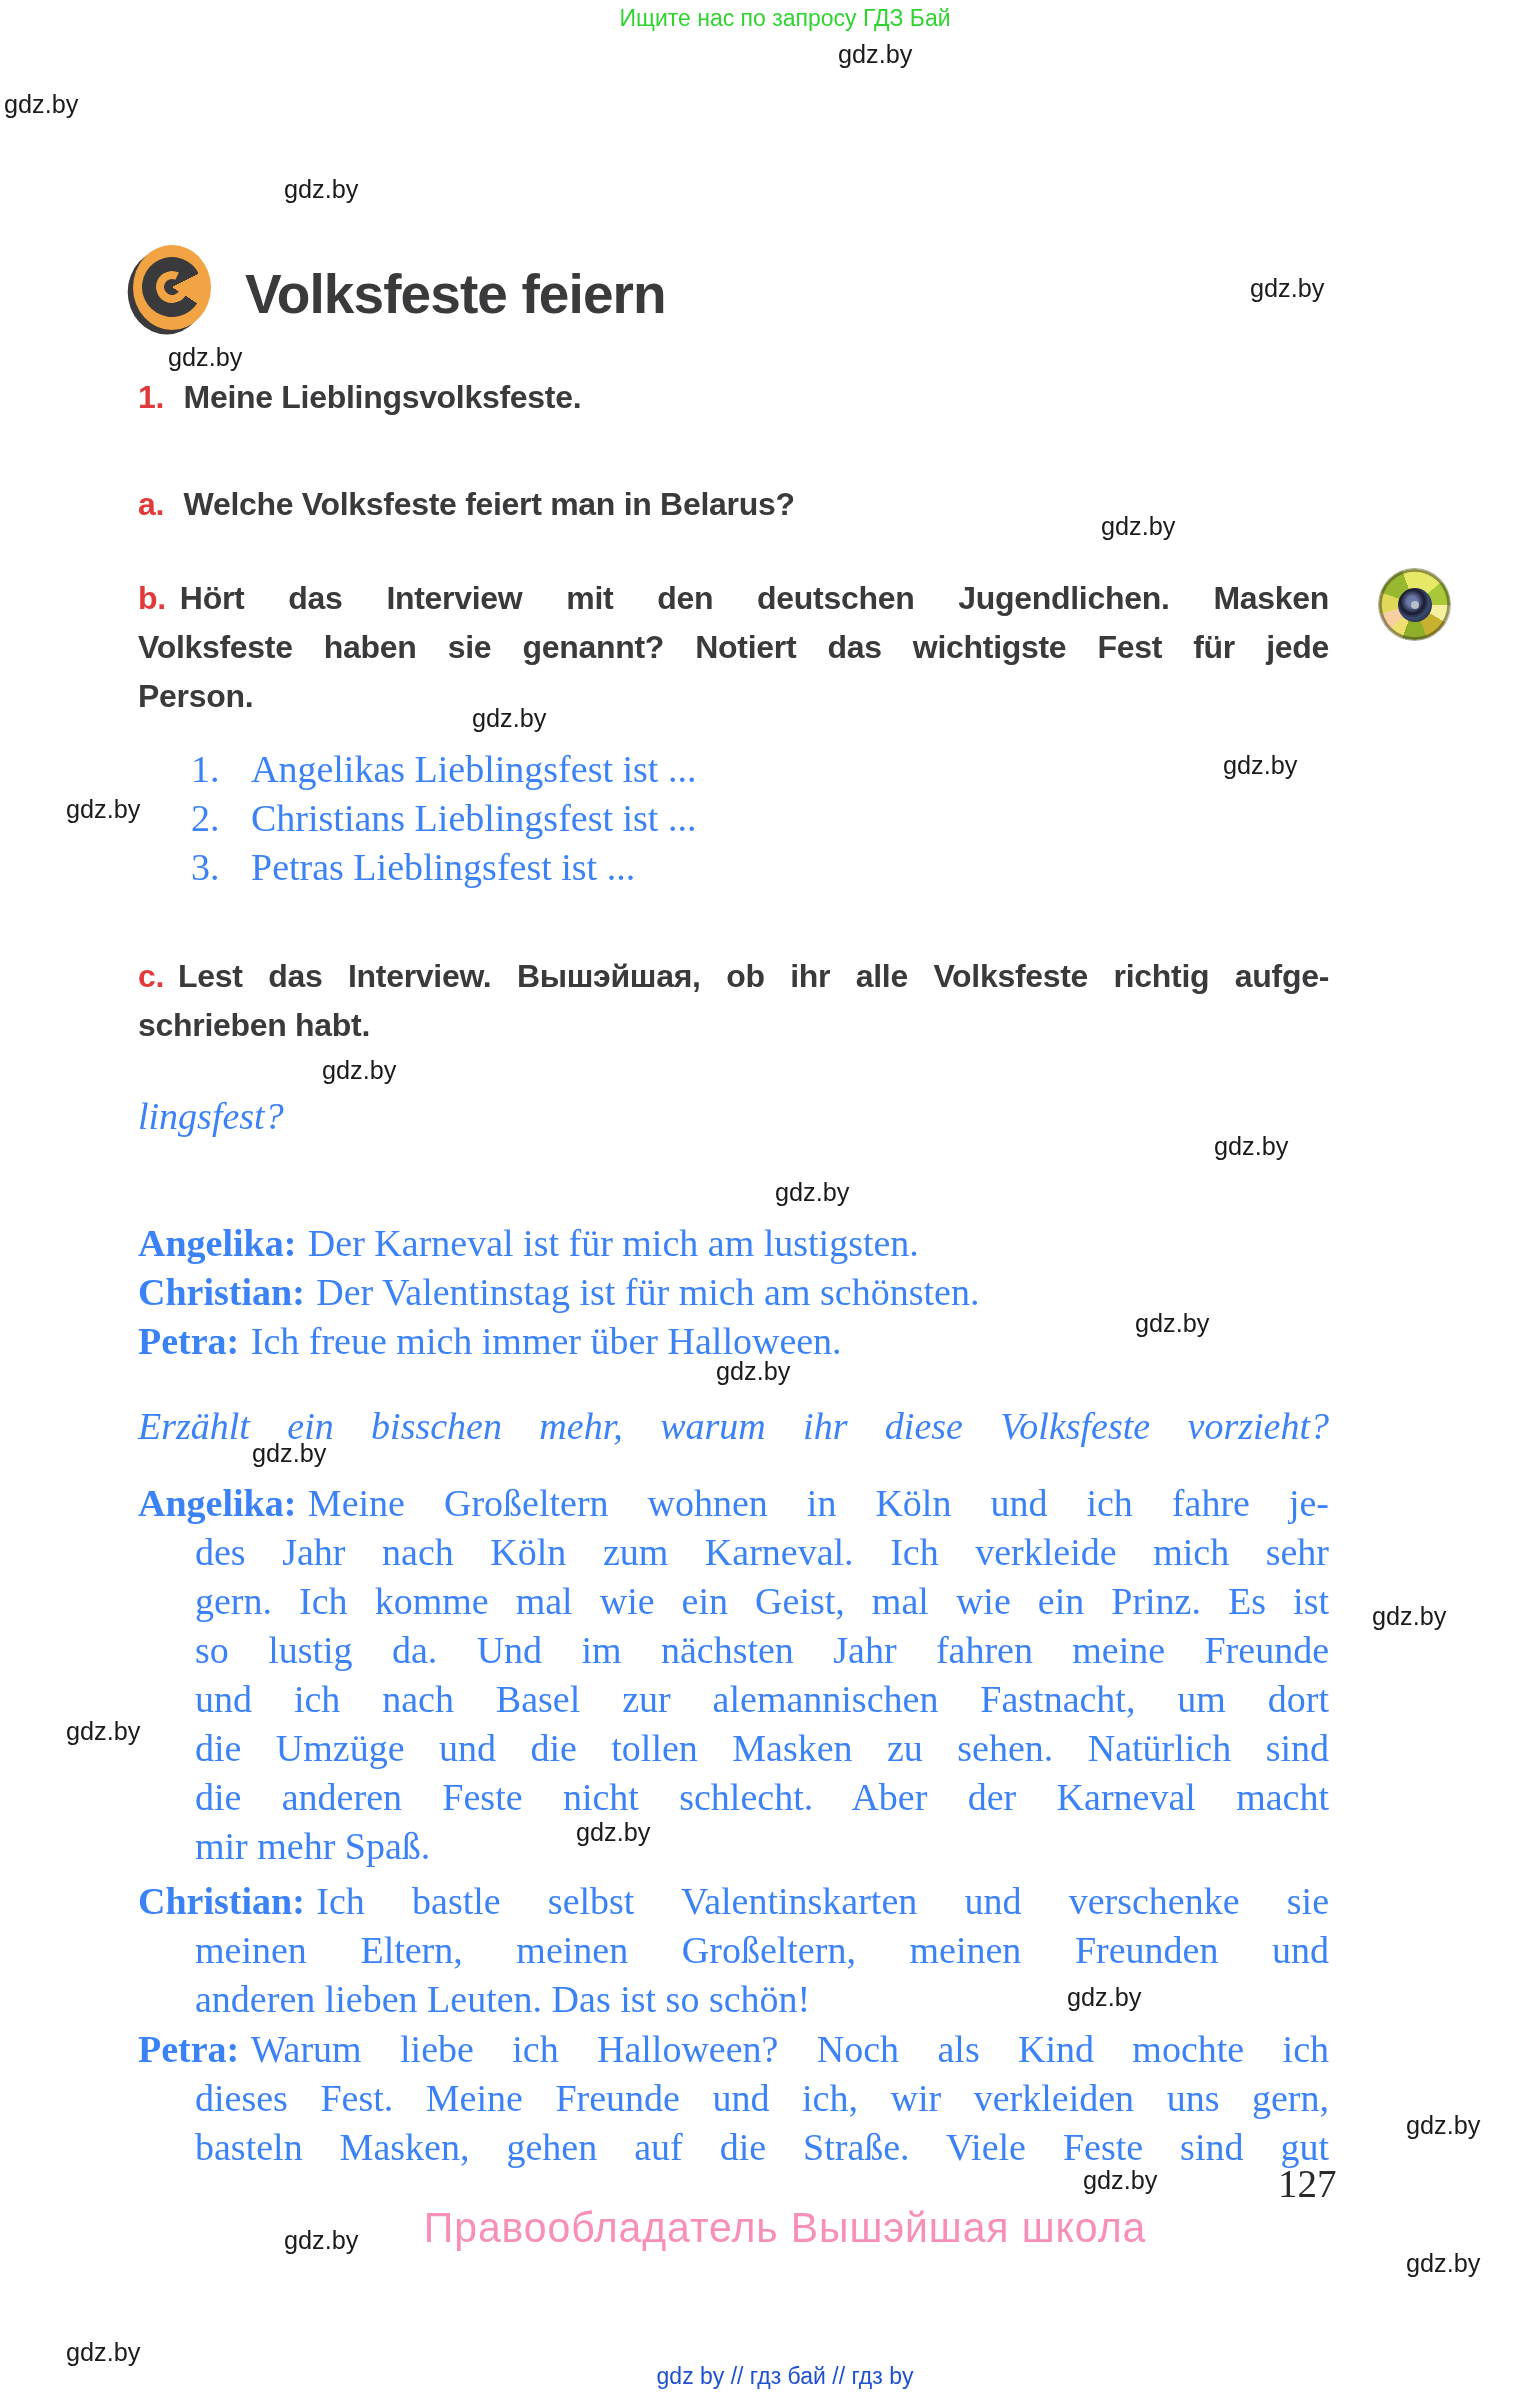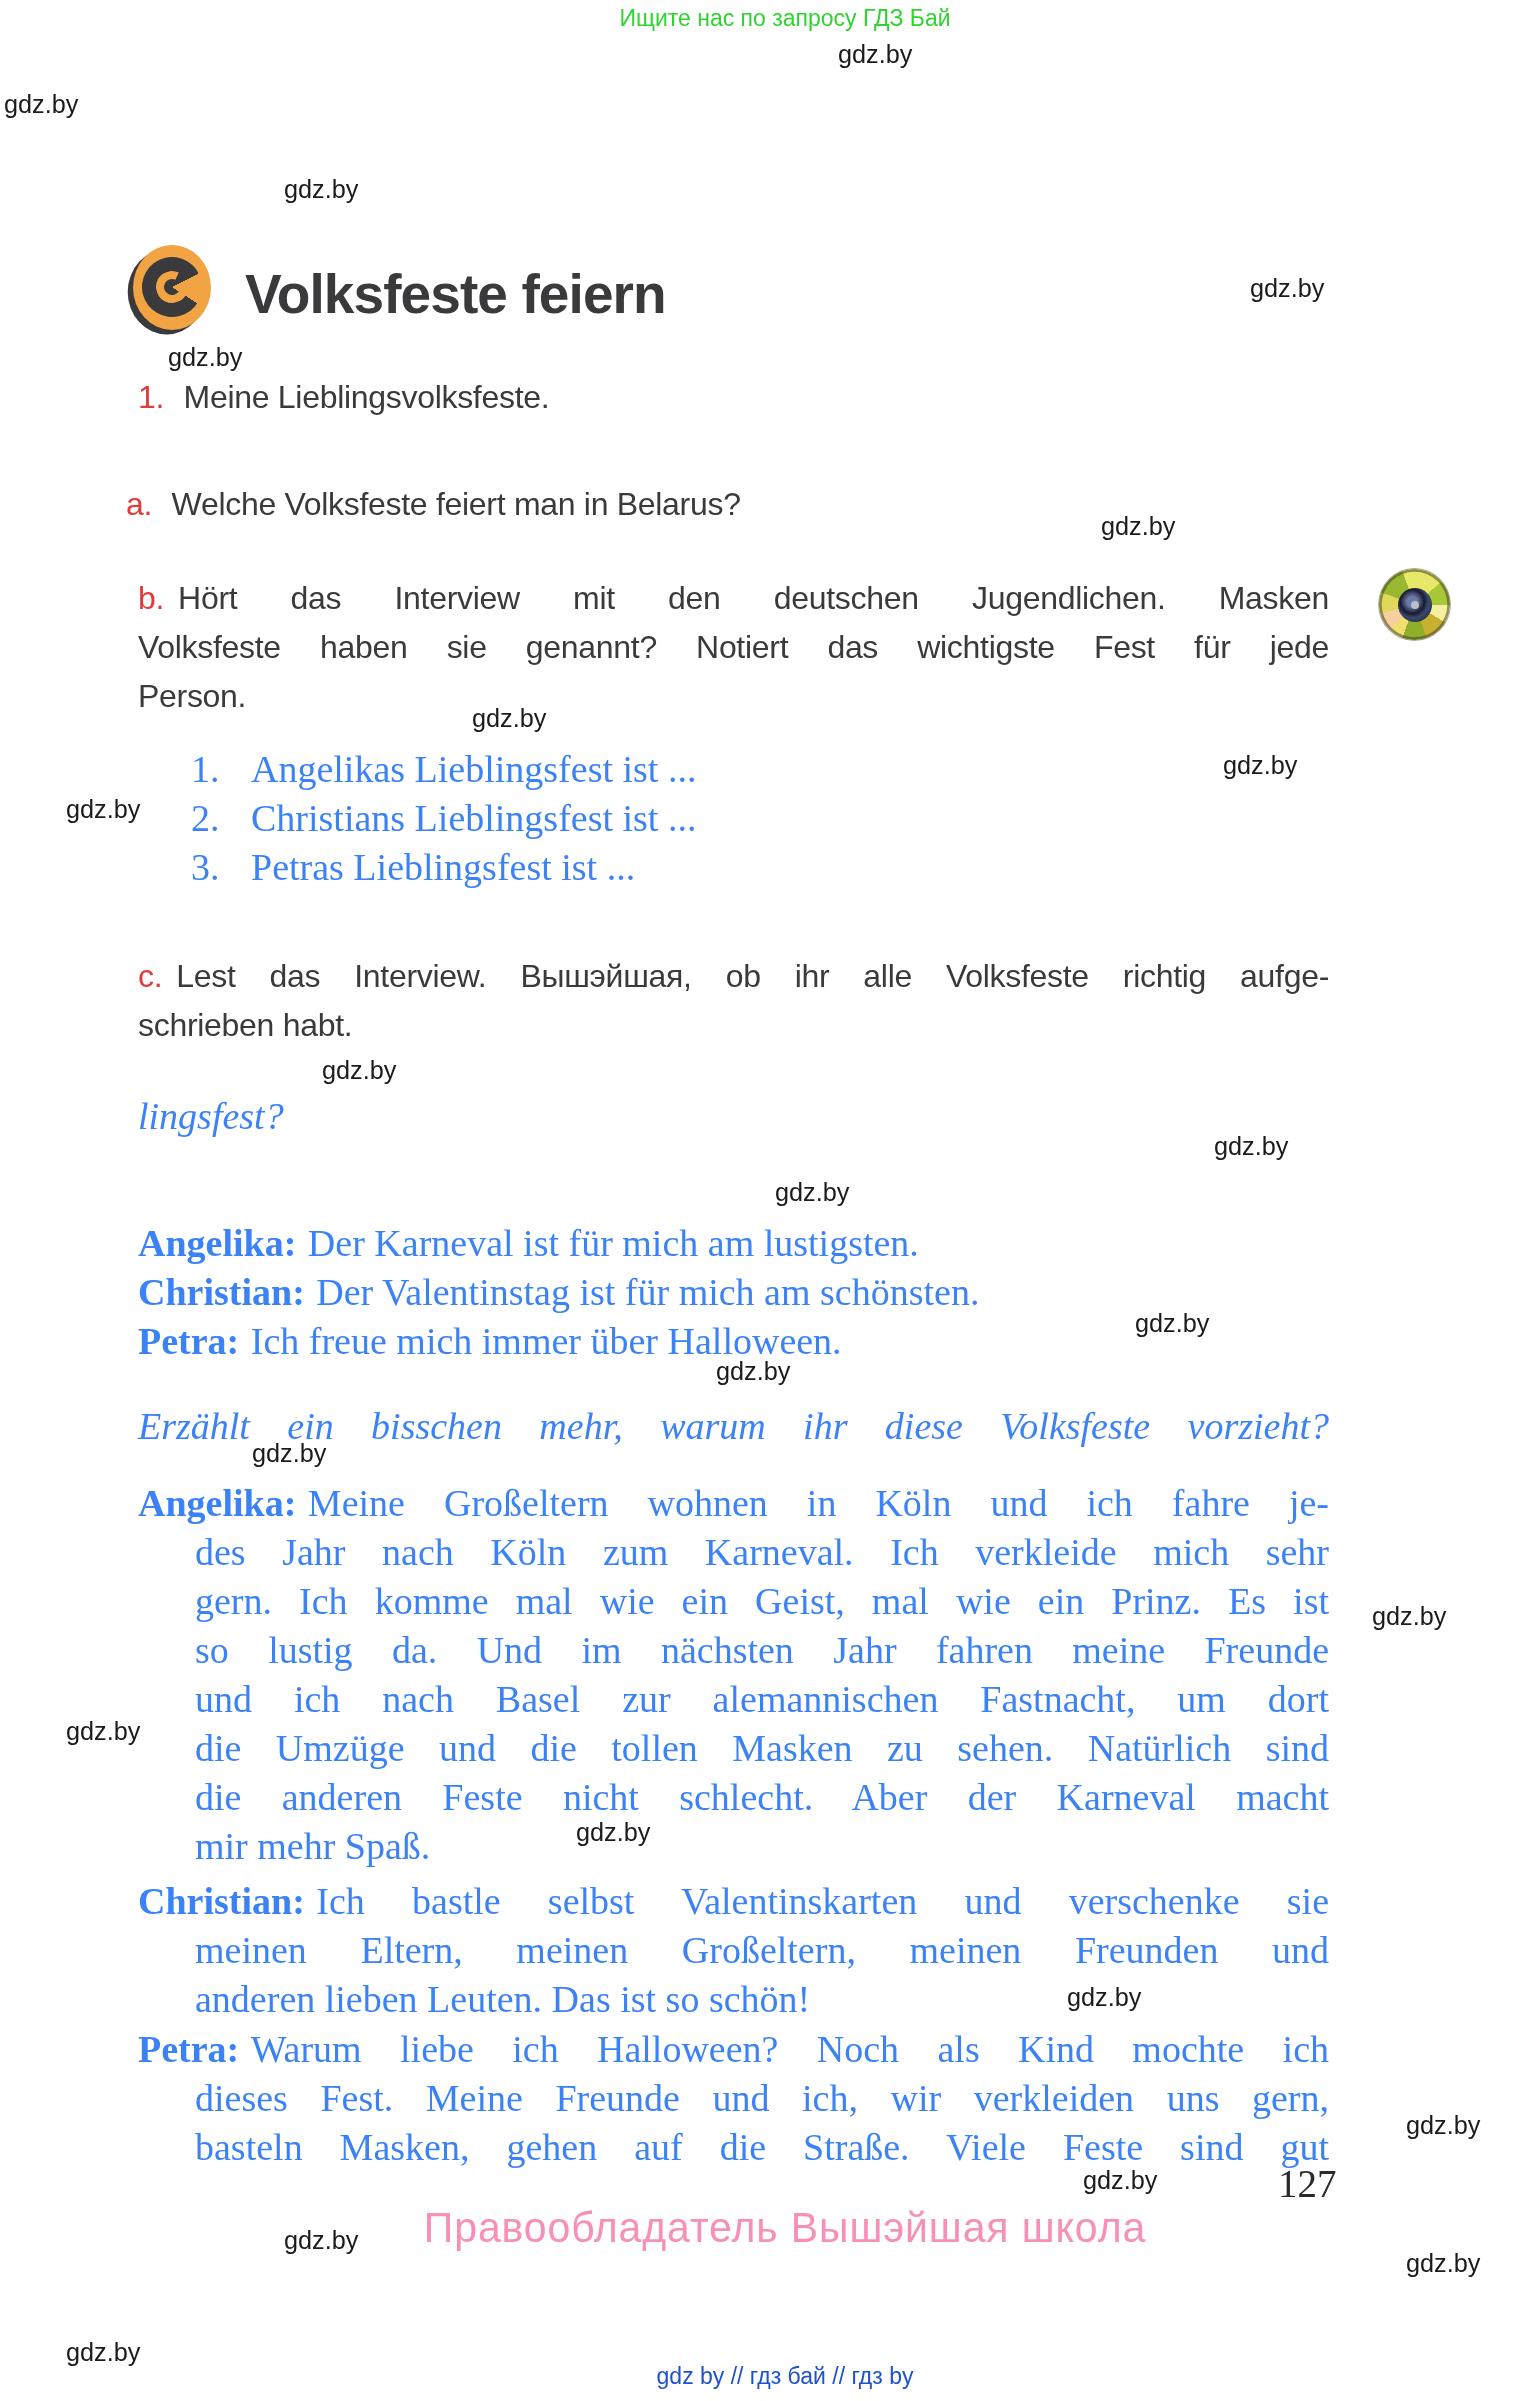--- a/index.html
+++ b/index.html
@@ -27,25 +27,25 @@
   .logo .base{position:absolute;inset:0;border-radius:50%;background:#f2a343;
          box-shadow:-5.3px 4.4px 0 #3a3a3c;}
   .logo .bigc{position:absolute;left:8.9px;top:11.5px;width:60px;height:60px;border-radius:50%;
          background:conic-gradient(#3a3a3c 0 55deg,transparent 55deg 115deg,#3a3a3c 115deg 360deg);
          transform:rotate(8deg);}
   .logo .smallc{position:absolute;left:23px;top:26px;width:32px;height:32px;border-radius:50%;
          border:8.9px solid #f2a343;border-right-color:transparent;transform:rotate(-20deg);
          box-sizing:border-box;}
 
   
-  .sans{font-size:32px;font-weight:normal;color:#3a3a3c;letter-spacing:-0.3px;}
+  .sans{font-size:32px;font-weight:bold;color:#3a3a3c;letter-spacing:-0.3px;}
   .red{color:#e23a3a;}
   .h1{position:absolute;left:138px;top:379px;white-space:nowrap;}
   .h1 .red, .task-a .red{margin-right:19.5px;}
-  .task-a{position:absolute;left:126px;top:486px;white-space:nowrap;}
+  .task-a{position:absolute;left:138px;top:486px;white-space:nowrap;}
   .block{position:absolute;left:138px;width:1191px;}
   .block .line{height:49px;line-height:44px;white-space:nowrap;}
   .block .wrapline{height:49px;line-height:44px;}
   .just{text-align:justify;text-align-last:justify;white-space:normal !important;}
   .inline-red{margin-right:14px;}
 
   
   .serif{font-family:"Liberation Serif",serif;font-size:38px;color:#3b82f6;}
   .serif .line{height:49px;line-height:46px;}
   .cont{padding-left:57px;}

